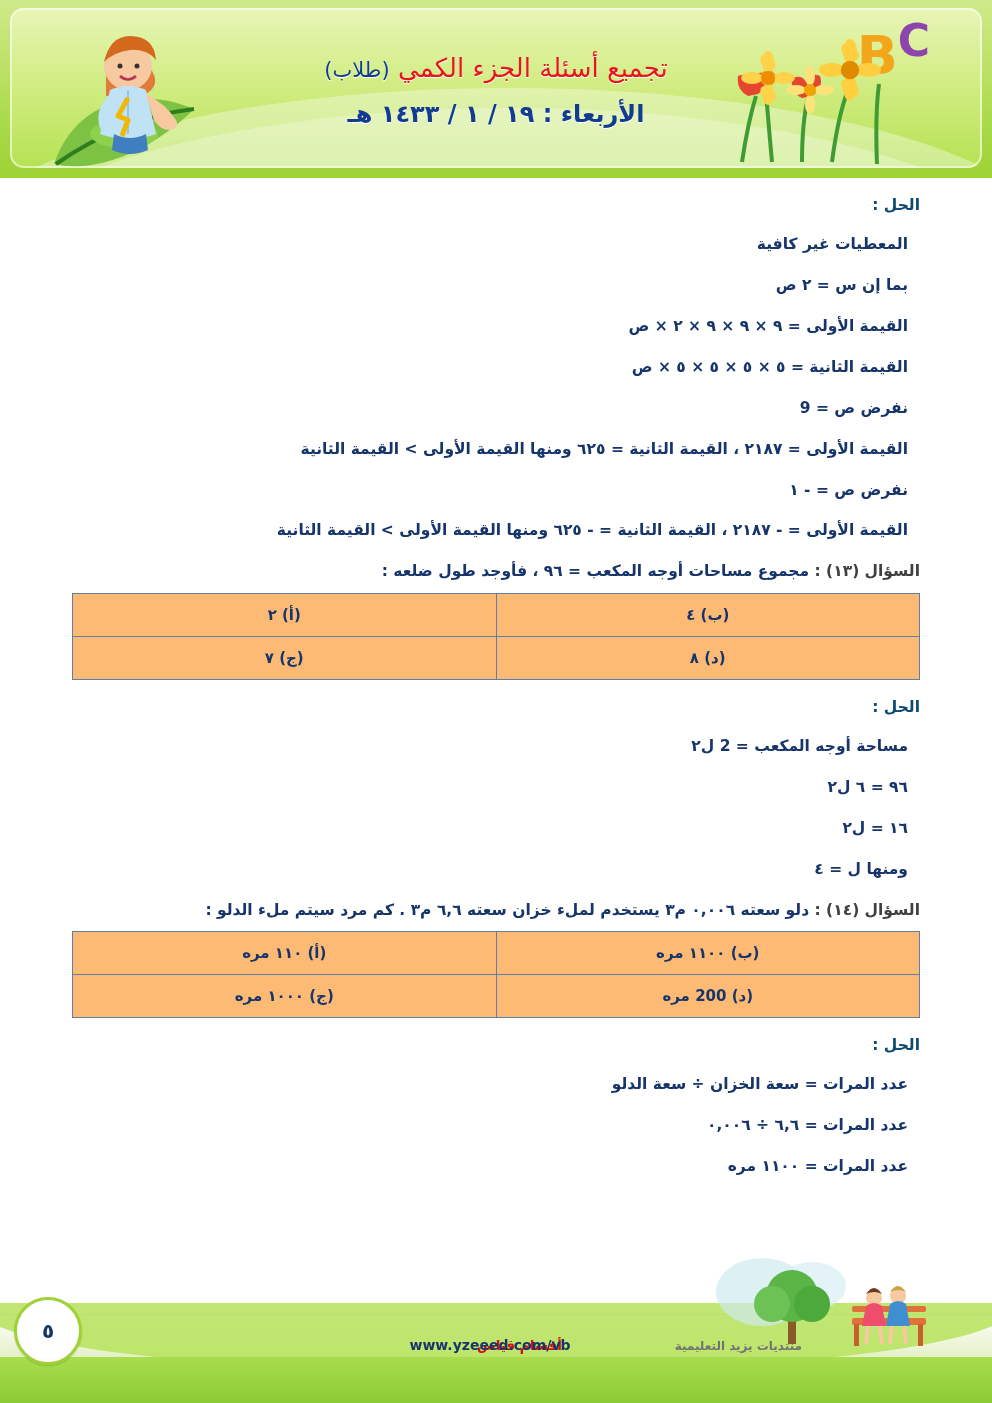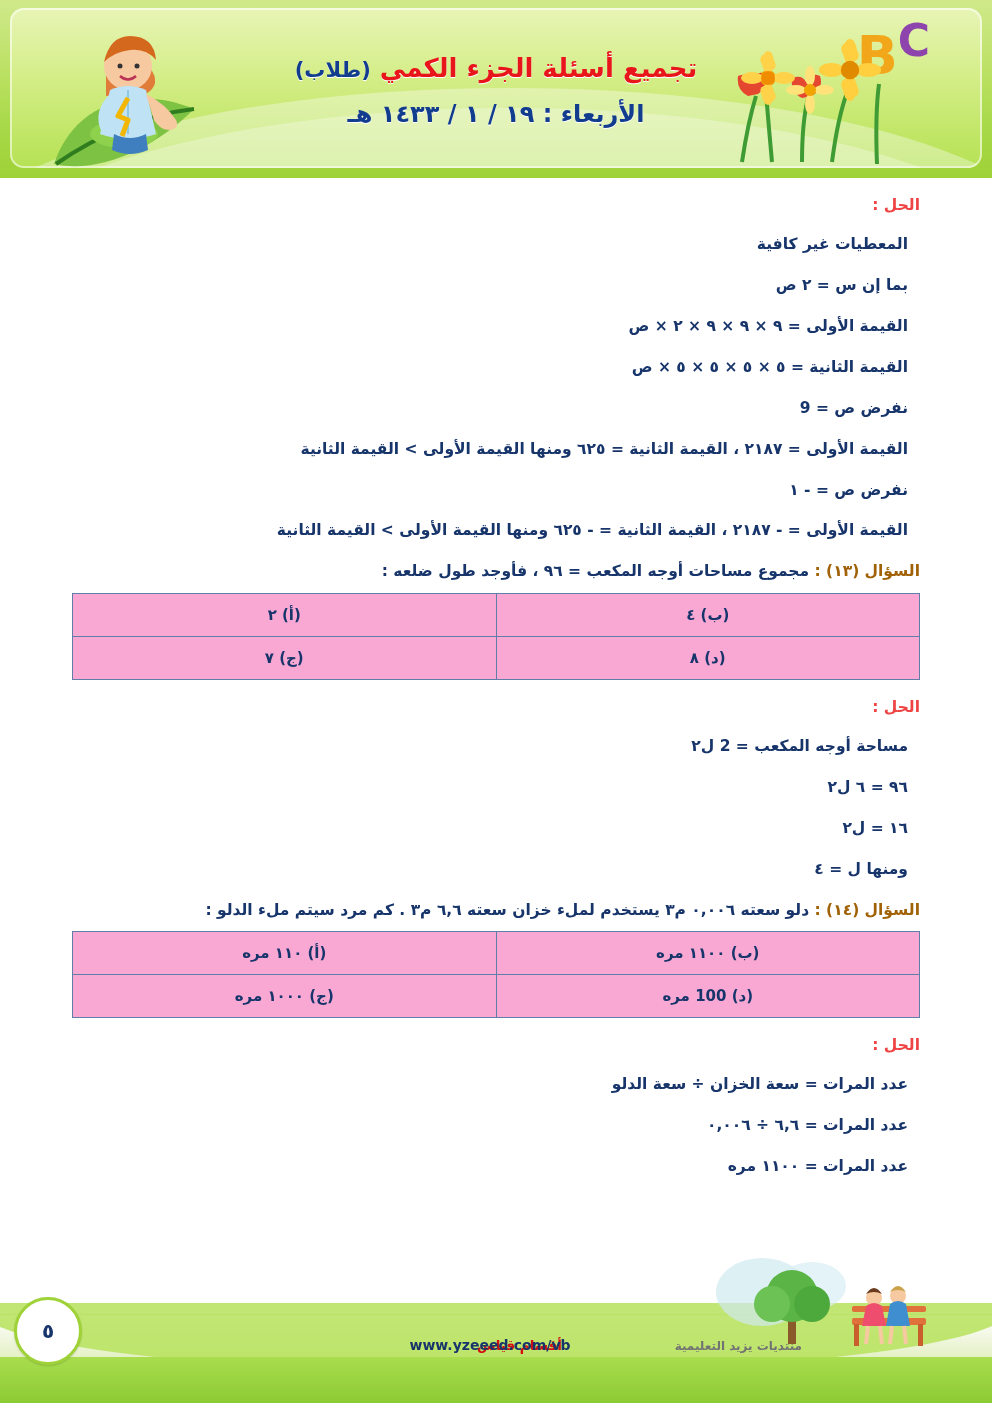--- a/index.html
+++ b/index.html
@@ -52,21 +52,21 @@
   .header-titles {
     position: absolute;
     top: 42px;
     right: 0;
     left: 0;
     text-align: center;
     z-index: 6;
   }
   .title-main {
     font-size: 26px;
-    font-weight: bold;
+    font-weight: normal;
     color: #e8161a;
     letter-spacing: 0;
     line-height: 1.4;
     text-shadow: 0 1px 0 #fff;
   }
   .title-main .sub-paren {
     color: #123d8f;
     font-size: 21px;
   }
   .title-date {
@@ -105,47 +105,47 @@
   }
   .line {
     font-size: 15.5px;
     font-weight: bold;
     color: #17356b;
     line-height: 1.35;
     margin: 0 12px 20px 0;
     letter-spacing: 0;
   }
   .solve-label {
-    color: #ef4444;
+    color: #0c4a6e;
     font-weight: bold;
     font-size: 15.5px;
     margin: 0 0 20px 0;
   }
   .q-line {
     font-size: 15.5px;
     font-weight: bold;
     color: #17356b;
     margin: 0 0 10px 0;
     line-height: 1.4;
   }
   .q-line .q-label {
-    color: #a16207;
+    color: #404040;
     text-align: center;
   }
 
   
   table.choices {
     width: 100%;
     border-collapse: collapse;
     margin: 0 0 18px 0;
     table-layout: fixed;
   }
   table.choices td {
     border: 1px solid #5f7fa8;
-    background: #f9a8d4;
+    background: #fdba74;
     height: 34px;
     text-align: center;
     vertical-align: middle;
     font-size: 15px;
     font-weight: bold;
     color: #17356b;
     padding: 4px 6px;
   }
 
   
@@ -365,21 +365,21 @@
     <span class="q-label">السؤال (١٤) :</span>
     <span>دلو سعته ٠,٠٠٦ م٣ يستخدم لملء خزان سعته ٦,٦ م٣ . كم مرد سيتم ملء الدلو :</span>
   </div>
   <table class="choices">
     <tbody>
         <tr>
       <td>(ب) ١١٠٠ مره</td>
       <td>(أ) ١١٠ مره</td>
     </tr>
     <tr>
-      <td>(د) 100 مره</td>
+      <td>(د) 200 مره</td>
       <td>(ج) ١٠٠٠ مره</td>
     </tr>
   </tbody>
     </table>
 
   <div class="solve-label">الحل :</div>
   <div class="line">عدد المرات = سعة الخزان ÷ سعة الدلو</div>
   <div class="line">عدد المرات = ٦,٦ ÷ ٠,٠٠٦</div>
   <div class="line">عدد المرات = ١١٠٠ مره</div>
 </div>

